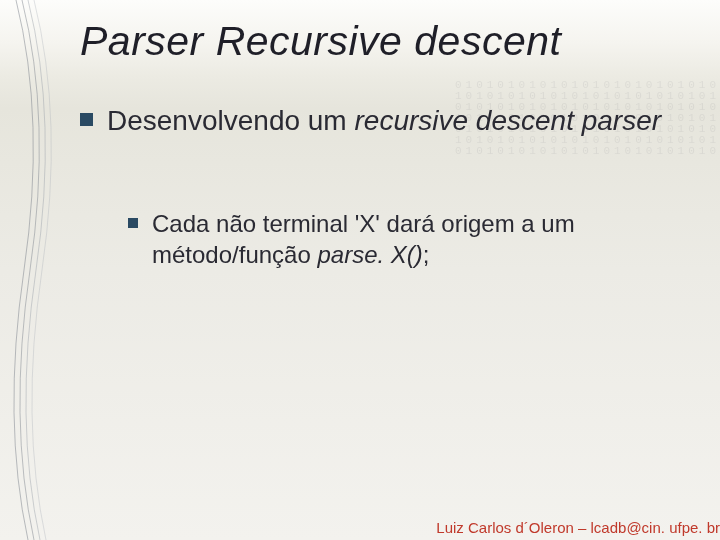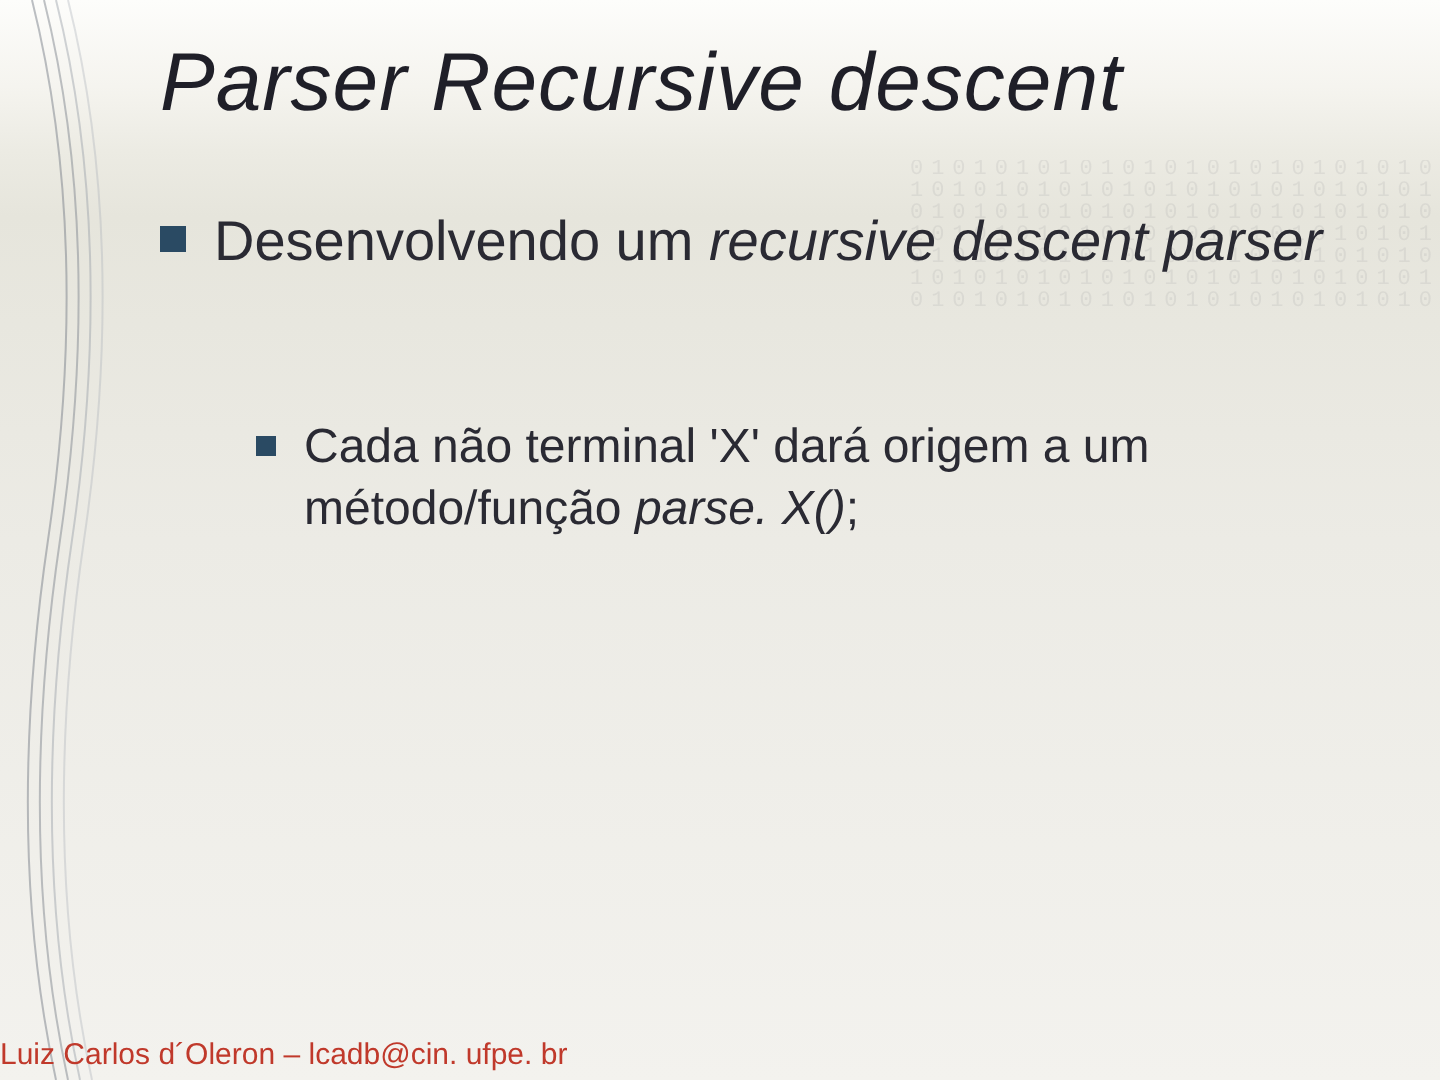--- a/index.html
+++ b/index.html
@@ -82,21 +82,21 @@
   .lvl2-text {
     font-size: 24px;
     line-height: 1.28;
     color: #2a2a33;
   }
   .lvl2-text .it { font-style: italic; }
   .footer {
     position: absolute;
     bottom: 4px;
     left: 0; right: 0;
-    text-align: left;
+    text-align: right;
     font-size: 15px;
     color: #c0392b;
   }
 </style>
 </head>
 <body>
 
 <div class="left-deco">
   <svg width="60" height="540" viewBox="0 0 60 540">
     <path d="M 22 0 Q 52 120 30 270 Q 8 420 34 540" stroke="#8a8f98" stroke-width="1" fill="none" opacity="0.55"></path>

